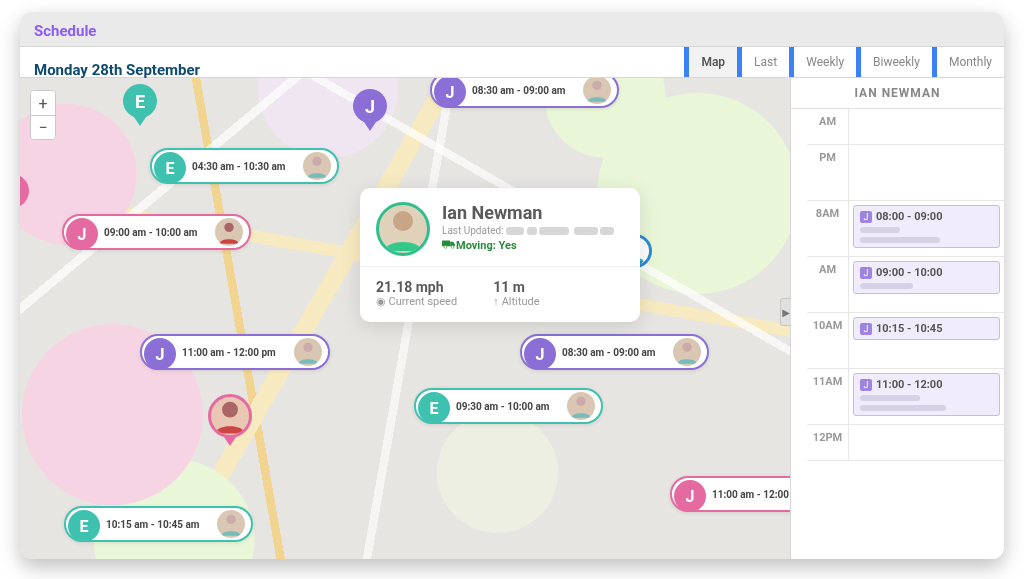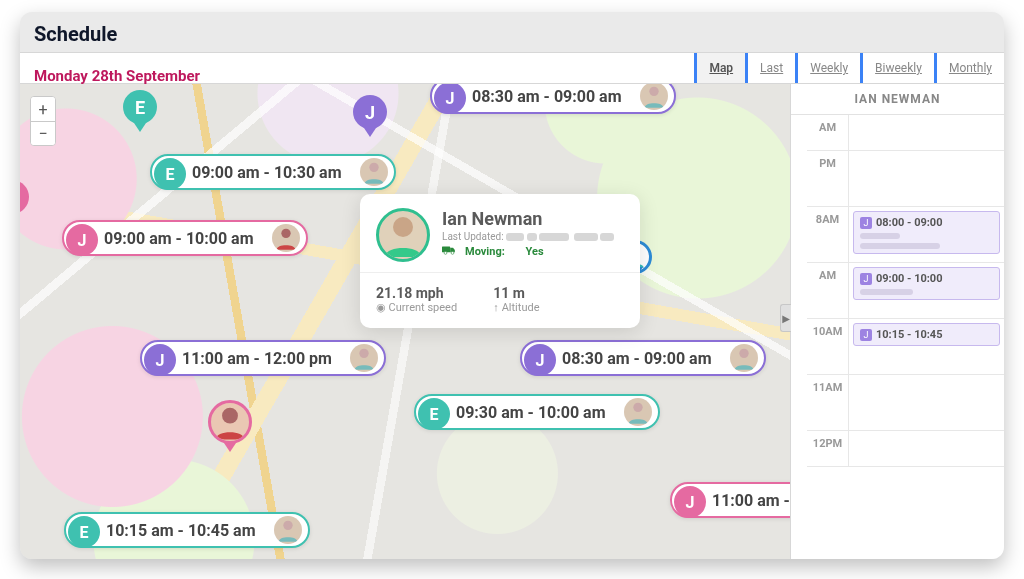--- a/index.html
+++ b/index.html
@@ -1,23 +1,23 @@
 <!DOCTYPE html>
 <html><head>
 <meta charset="utf-8">
 <style>
   * { box-sizing: border-box; margin: 0; padding: 0; font-family: -apple-system, BlinkMacSystemFont, "Segoe UI", Roboto, Helvetica, Arial, sans-serif; }
   body { background: #fff; width: 1024px; height: 579px; overflow: hidden; position: relative; }
   .window { position: absolute; top: 12px; left: 20px; right: 20px; bottom: 20px; border-radius: 12px; background: #eaeaea; box-shadow: 0 8px 20px rgba(0,0,0,0.25); overflow: hidden; display: flex; flex-direction: column; }
   .titlebar { padding: 10px 14px 6px 14px; }
-  .titlebar h1 { font-size: 20px; font-weight: 700; color: #0f172a; }
+  .titlebar h1 { font-size: 15px; font-weight: 700; color: #8b5cf6; }
   .subbar { background: #fff; border-top: 1px solid #d7d7d7; border-bottom: 1px solid #d7d7d7; display: flex; align-items: center; justify-content: space-between; padding: 0 0 0 14px; height: 32px; }
-  .subbar .date { font-size: 15px; font-weight: 700; color: #be185d; margin-top: 15px; }
+  .subbar .date { font-size: 15px; font-weight: 700; color: #0c4a6e; margin-top: 15px; }
   .viewtabs { display: flex; height: 100%; }
-  .viewtabs .tab { padding: 0 12px; font-size: 12px; color: #888; display: flex; align-items: center; border-left: 3px solid #3b82f6; cursor: pointer; text-decoration: underline; }
+  .viewtabs .tab { padding: 0 12px; font-size: 12px; color: #888; display: flex; align-items: center; border-left: 5px solid #3b82f6; cursor: pointer; }
   .viewtabs .tab.active { background: #f2f2f2; color: #555; font-weight: 600; }
   .content { flex: 1; display: flex; min-height: 0; }
   
   .mapwrap { position: relative; flex: 1; overflow: hidden; }
   .mapbg { position: absolute; inset: 0; background:
     radial-gradient(circle at 12% 70%, #f7d4e3 0 90px, transparent 91px),
     radial-gradient(circle at 6% 20%, #f7d4e3 0 70px, transparent 71px),
     radial-gradient(circle at 88% 24%, #e9f6d8 0 100px, transparent 101px),
     radial-gradient(circle at 76% 4%, #e9f6d8 0 60px, transparent 61px),
     radial-gradient(circle at 40% 2%, #f0e6f2 0 70px, transparent 71px),
@@ -50,30 +50,30 @@
   .pin.blue .head::after{border-top-color:#2d8bd6;}
   .avatar-pin { position:absolute; transform: translate(-50%,-100%); }
   .avatar-pin .av { width:44px;height:44px;border-radius:50%;border:3px solid #e56aa1;overflow:hidden;display:flex;align-items:center;justify-content:center;font-size:24px;background:#eac7b3;}
   .avatar-pin .av::after { content:""; position:absolute; bottom:-8px; left:50%; transform:translateX(-50%); width:0;height:0;border-left:8px solid transparent;border-right:8px solid transparent;border-top:12px solid #e56aa1; z-index:-1;}
   
   .chip { position: absolute; background:#fff; border-radius: 20px; padding: 4px 6px 4px 40px; display:flex; align-items:center; height:36px; box-shadow: 0 1px 4px rgba(0,0,0,0.1); }
   .chip .marker { position:absolute; left:2px; top:2px; width:32px; height:32px; border-radius:50%; display:flex;align-items:center;justify-content:center; }
   .chip.teal { border:2px solid #3fc1b0; } .chip.teal .marker{background:#3fc1b0;color:#fff;font-weight:700;}
   .chip.pink { border:2px solid #e56aa1; } .chip.pink .marker{background:#e56aa1;color:#fff;font-weight:700;}
   .chip.purple { border:2px solid #8b6fd6; } .chip.purple .marker{background:#8b6fd6;color:#fff;font-weight:700;}
-  .chip .time { font-size:16px; font-weight:700; color:#444; padding-right:18px;}
+  .chip .time { font-size:10px; font-weight:700; color:#444; padding-right:18px;}
   .chip .av { width:28px;height:28px;border-radius:50%;background:#d9c7b3;display:flex;align-items:center;justify-content:center;font-size:16px;overflow:hidden;}
   
   .popup { position:absolute; top:110px; left:340px; width:280px; background:#fff; border-radius:10px; box-shadow: 0 4px 20px rgba(0,0,0,0.12); padding: 14px 16px; }
   .popup-top { display:flex; gap:12px; align-items:flex-start; }
   .popup .pav { width:54px;height:54px;border-radius:50%;border:3px solid #2fbf8f;background:#e0d1ba;display:flex;align-items:center;justify-content:center;font-size:28px;overflow:hidden;}
   .popup h3 { font-size:18px; font-weight:700; color:#5a5a5a; }
   .popup .lu { font-size:10px; color:#9a9a9a; margin-top:2px; }
   .popup .lu .ph { display:inline-block; height:8px; background:#d7d7d7; border-radius:3px; vertical-align:middle;}
-  .popup .moving { font-size:11px; color:#2a8a3c; font-weight:700; margin-top:3px; display:flex; align-items:center; gap:9px;}
+  .popup .moving { font-size:11px; color:#2a8a3c; font-weight:700; margin-top:3px; display:flex; align-items:center; gap:0;}
   .popup hr { border:none; border-top:1px solid #eee; margin:10px -16px; }
   .popup .stats { display:flex; gap:36px; padding-top:2px;}
   .popup .stats .val { font-size:14px; font-weight:700; color:#5a5a5a; }
   .popup .stats .lbl { font-size:11px; color:#9a9a9a; display:flex; align-items:center; gap:3px;}
   
   .side { width:214px; border-left:1px solid #d7d7d7; background:#fff; display:flex; flex-direction:column; position:relative;}
   .side .collapser { position:absolute; left:-11px; top:220px; width:11px; height:28px; background:#e0e0e0; border:1px solid #c7c7c7; border-right:none; border-radius:3px 0 0 3px; display:flex;align-items:center;justify-content:center; font-size:10px; color:#777; cursor:pointer;}
   .side-header { text-align:center; padding:8px 0; font-size:12px; letter-spacing:1px; font-weight:700; color:#888; border-bottom:1px solid #e2e2e2;}
   .cal { flex:1; overflow:hidden;margin-left:16px; }
   .cal-row { display:flex; border-bottom:1px solid #e7e7e7; min-height:56px; }
@@ -125,21 +125,21 @@
               <circle cx="12" cy="8" r="4" fill="#caa"></circle>
               <path d="M4 22c0-5 16-5 16 0" fill="#7bb"></path>
             </svg>
           </div>
       </div>
 
       <div class="chip teal" style="top:70px; left:130px;">
         <div class="marker">
             <span>E</span>
           </div>
-        <span class="time">09:00 am - 10:30 am</span>
+        <span class="time">04:30 am - 10:30 am</span>
         <div class="av">
             <svg class="svg-person" viewBox="0 0 24 24">
               <circle cx="12" cy="8" r="4" fill="#caa"></circle>
               <path d="M4 22c0-5 16-5 16 0" fill="#7bb"></path>
             </svg>
           </div>
       </div>
 
       <div class="chip pink" style="top:136px; left:42px;">
         <div class="marker">
@@ -326,20 +326,26 @@
         <div class="cal-row">
           <div class="hour">10AM</div>
           <div class="slot">
             <div class="event">
               <span class="badge">J</span><span class="et">10:15 - 10:45</span>
             </div>
           </div>
         </div>
         <div class="cal-row">
           <div class="hour">11AM</div>
+          <div class="slot">
+            <div class="event">
+              <span class="badge">J</span><span class="et">11:00 - 12:00</span>
+              <div class="ph" style="width:45%;"></div><div class="ph" style="width:65%;"></div>
+            </div>
+          </div>
         </div>
         <div class="cal-row short">
           <div class="hour">12PM</div>
           <div class="slot"></div>
         </div>
       </div>
     </div>
 
   </div>
 </div>

